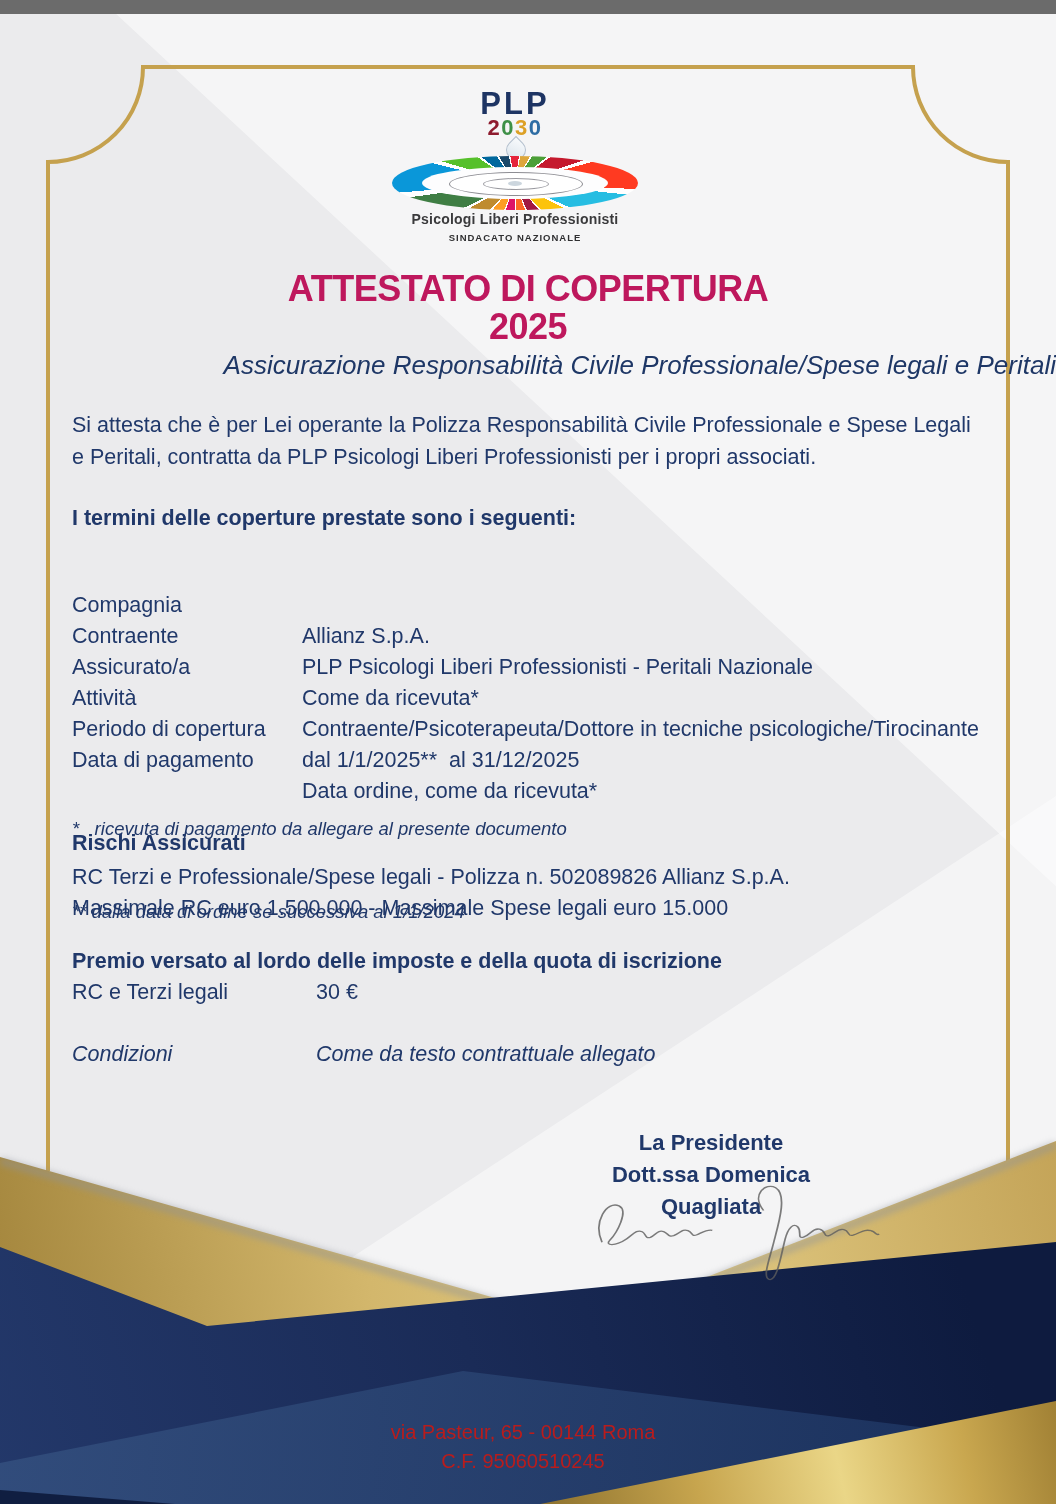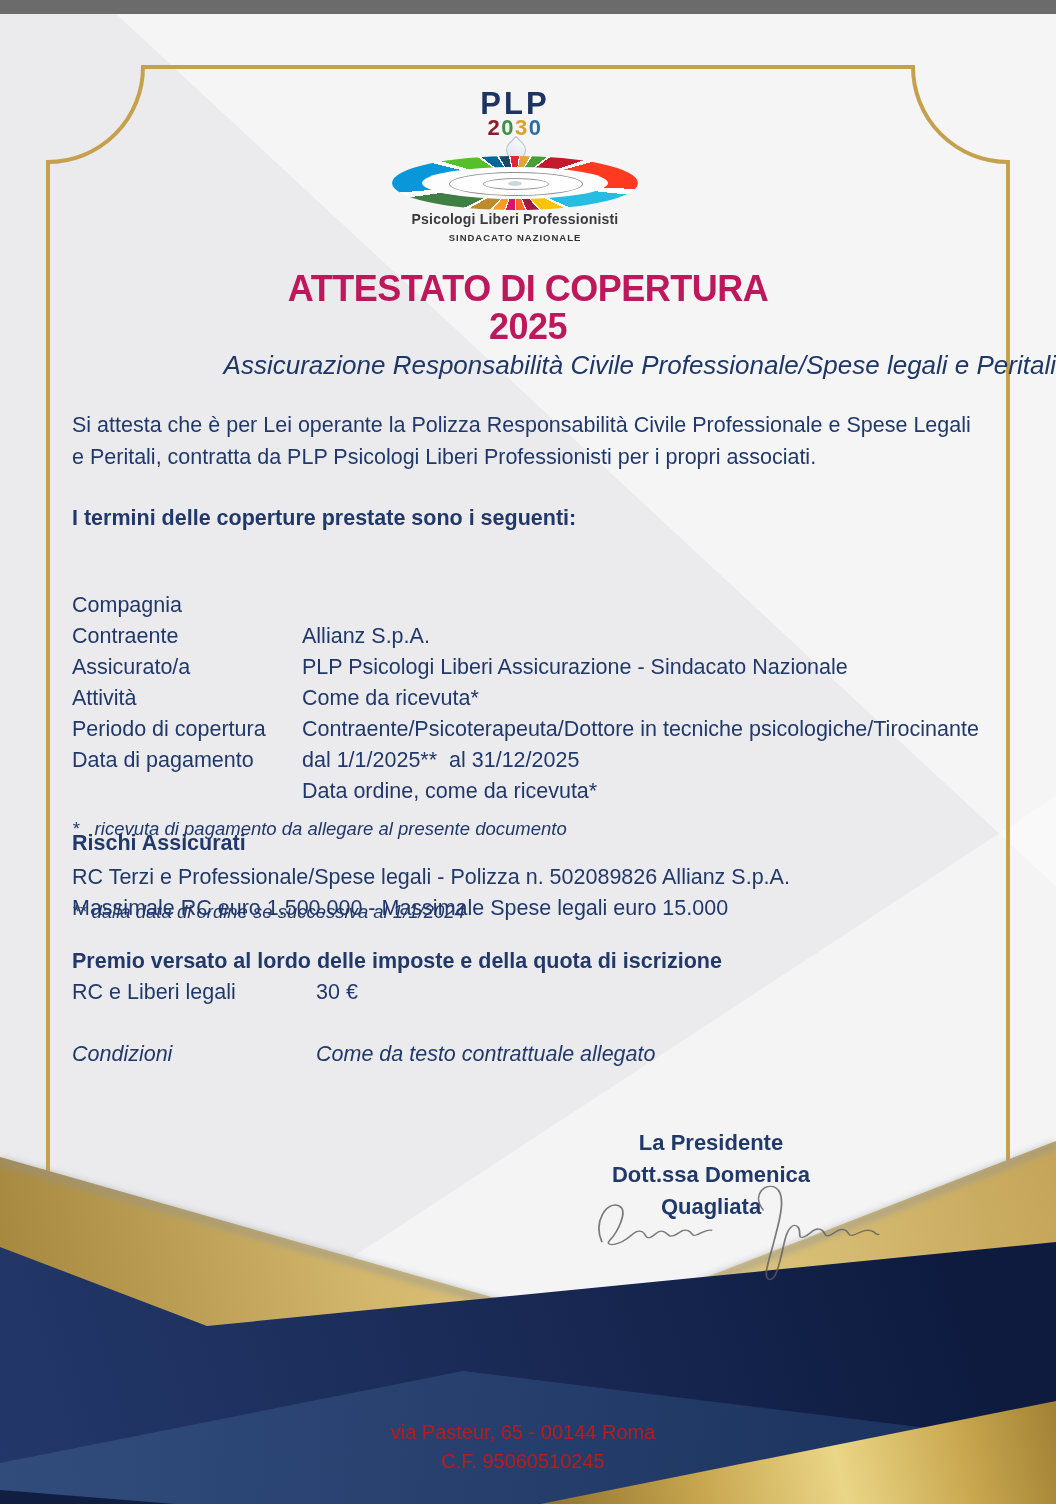--- a/index.html
+++ b/index.html
@@ -126,21 +126,21 @@
 
   <div class="abs bold-head" style="top:492px;">I termini delle coperture prestate sono i seguenti:</div>
 
   <div class="abs terms">
     <div class="trow">
       <span class="tlabel">Compagnia</span>
       <span class="tvalue">Allianz S.p.A.</span>
     </div>
     <div class="trow">
       <span class="tlabel">Contraente</span>
-      <span class="tvalue">PLP Psicologi Liberi Assicurazione - Sindacato Nazionale</span>
+      <span class="tvalue">PLP Psicologi Liberi Professionisti - Peritali Nazionale</span>
     </div>
     <div class="trow">
       <span class="tlabel">Assicurato/a</span>
       <span class="tvalue">Come da ricevuta*</span>
     </div>
     <div class="trow">
       <span class="tlabel">Attività</span>
       <span class="tvalue">Contraente/Psicoterapeuta/Dottore in tecniche psicologiche/Tirocinante</span>
     </div>
     <div class="trow">
@@ -159,21 +159,21 @@
   </div>
 
   <div class="abs bold-head" style="top:817px;">Rischi Assicurati</div>
   <div class="abs risklines">
     <div>RC Terzi e Professionale/Spese legali - Polizza n. 502089826 Allianz S.p.A.</div>
     <div>Massimale RC euro 1.500.000 - Massimale Spese legali euro 15.000</div>
   </div>
 
   <div class="abs bold-head" style="top:935px;">Premio versato al lordo delle imposte e della quota di iscrizione</div>
   <div class="abs vrow" style="top:966px;">
-    <span class="tlabel">RC e Liberi legali</span>
+    <span class="tlabel">RC e Terzi legali</span>
     <span class="tvalue">30 €</span>
   </div>
 
   <div class="abs vrow" style="top:1028px;font-style:italic;">
     <span class="tlabel">Condizioni</span>
     <span class="tvalue">Come da testo contrattuale allegato</span>
   </div>
 
   <div class="abs president">
     <div>La Presidente</div>

